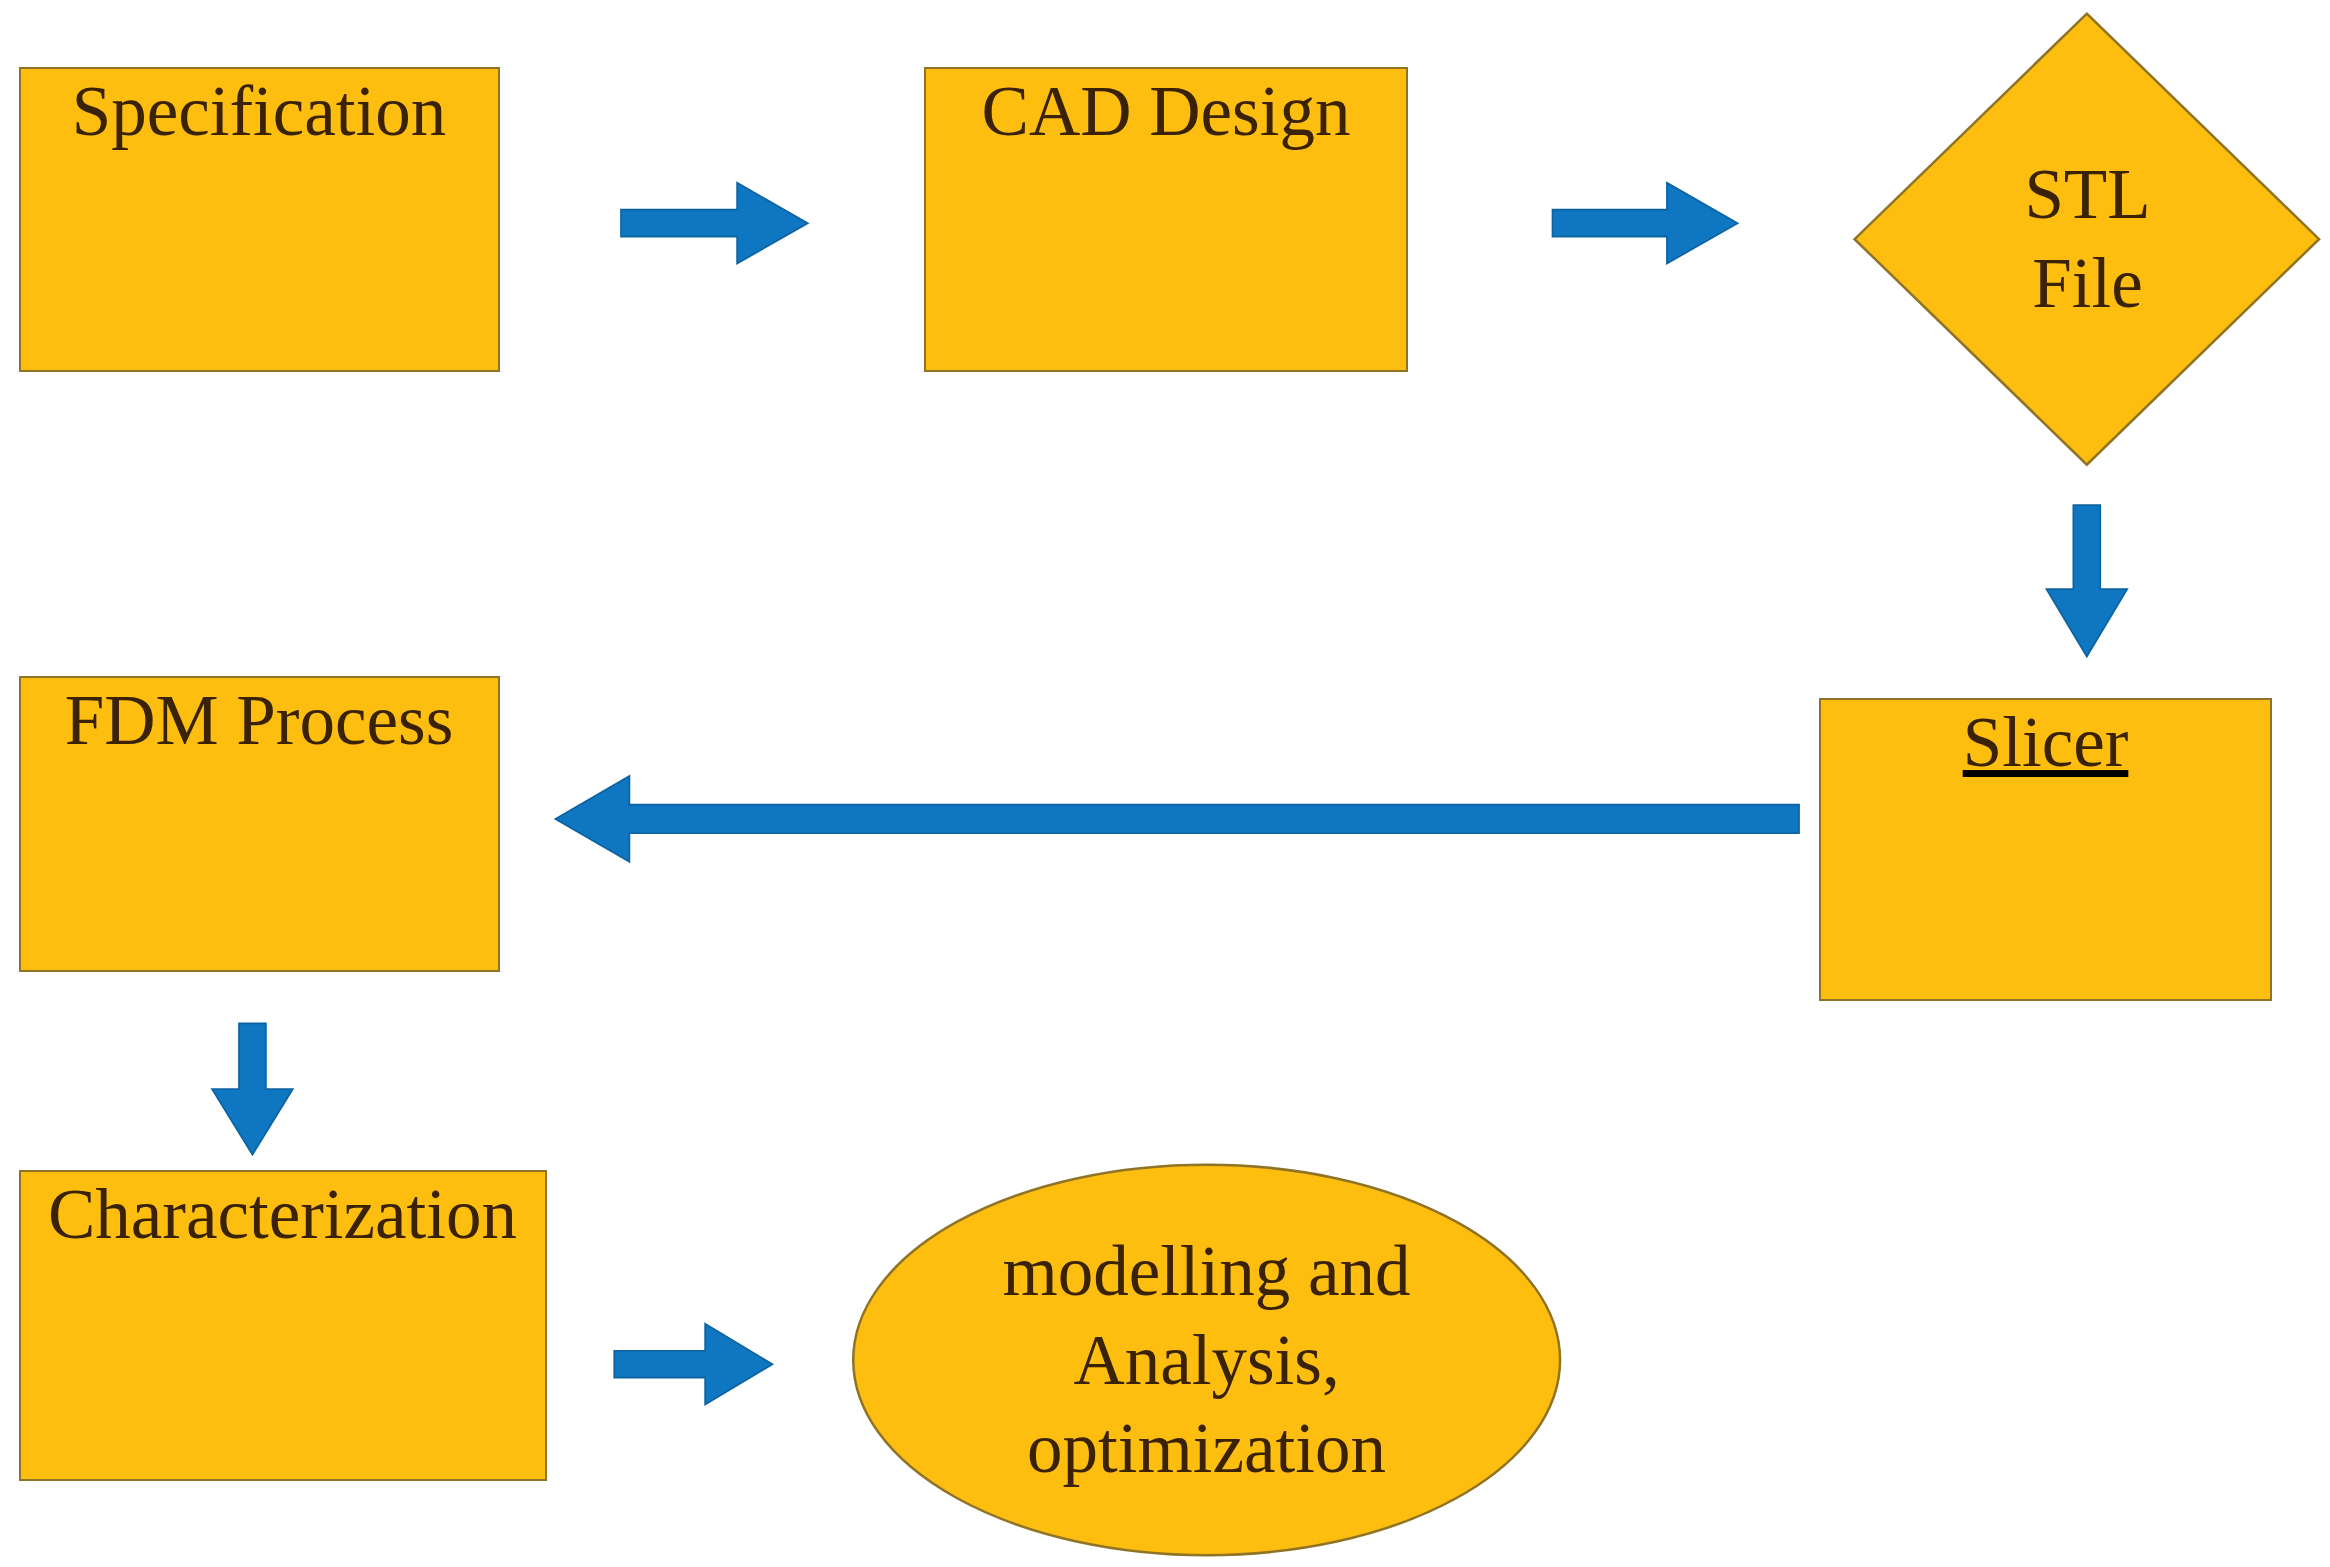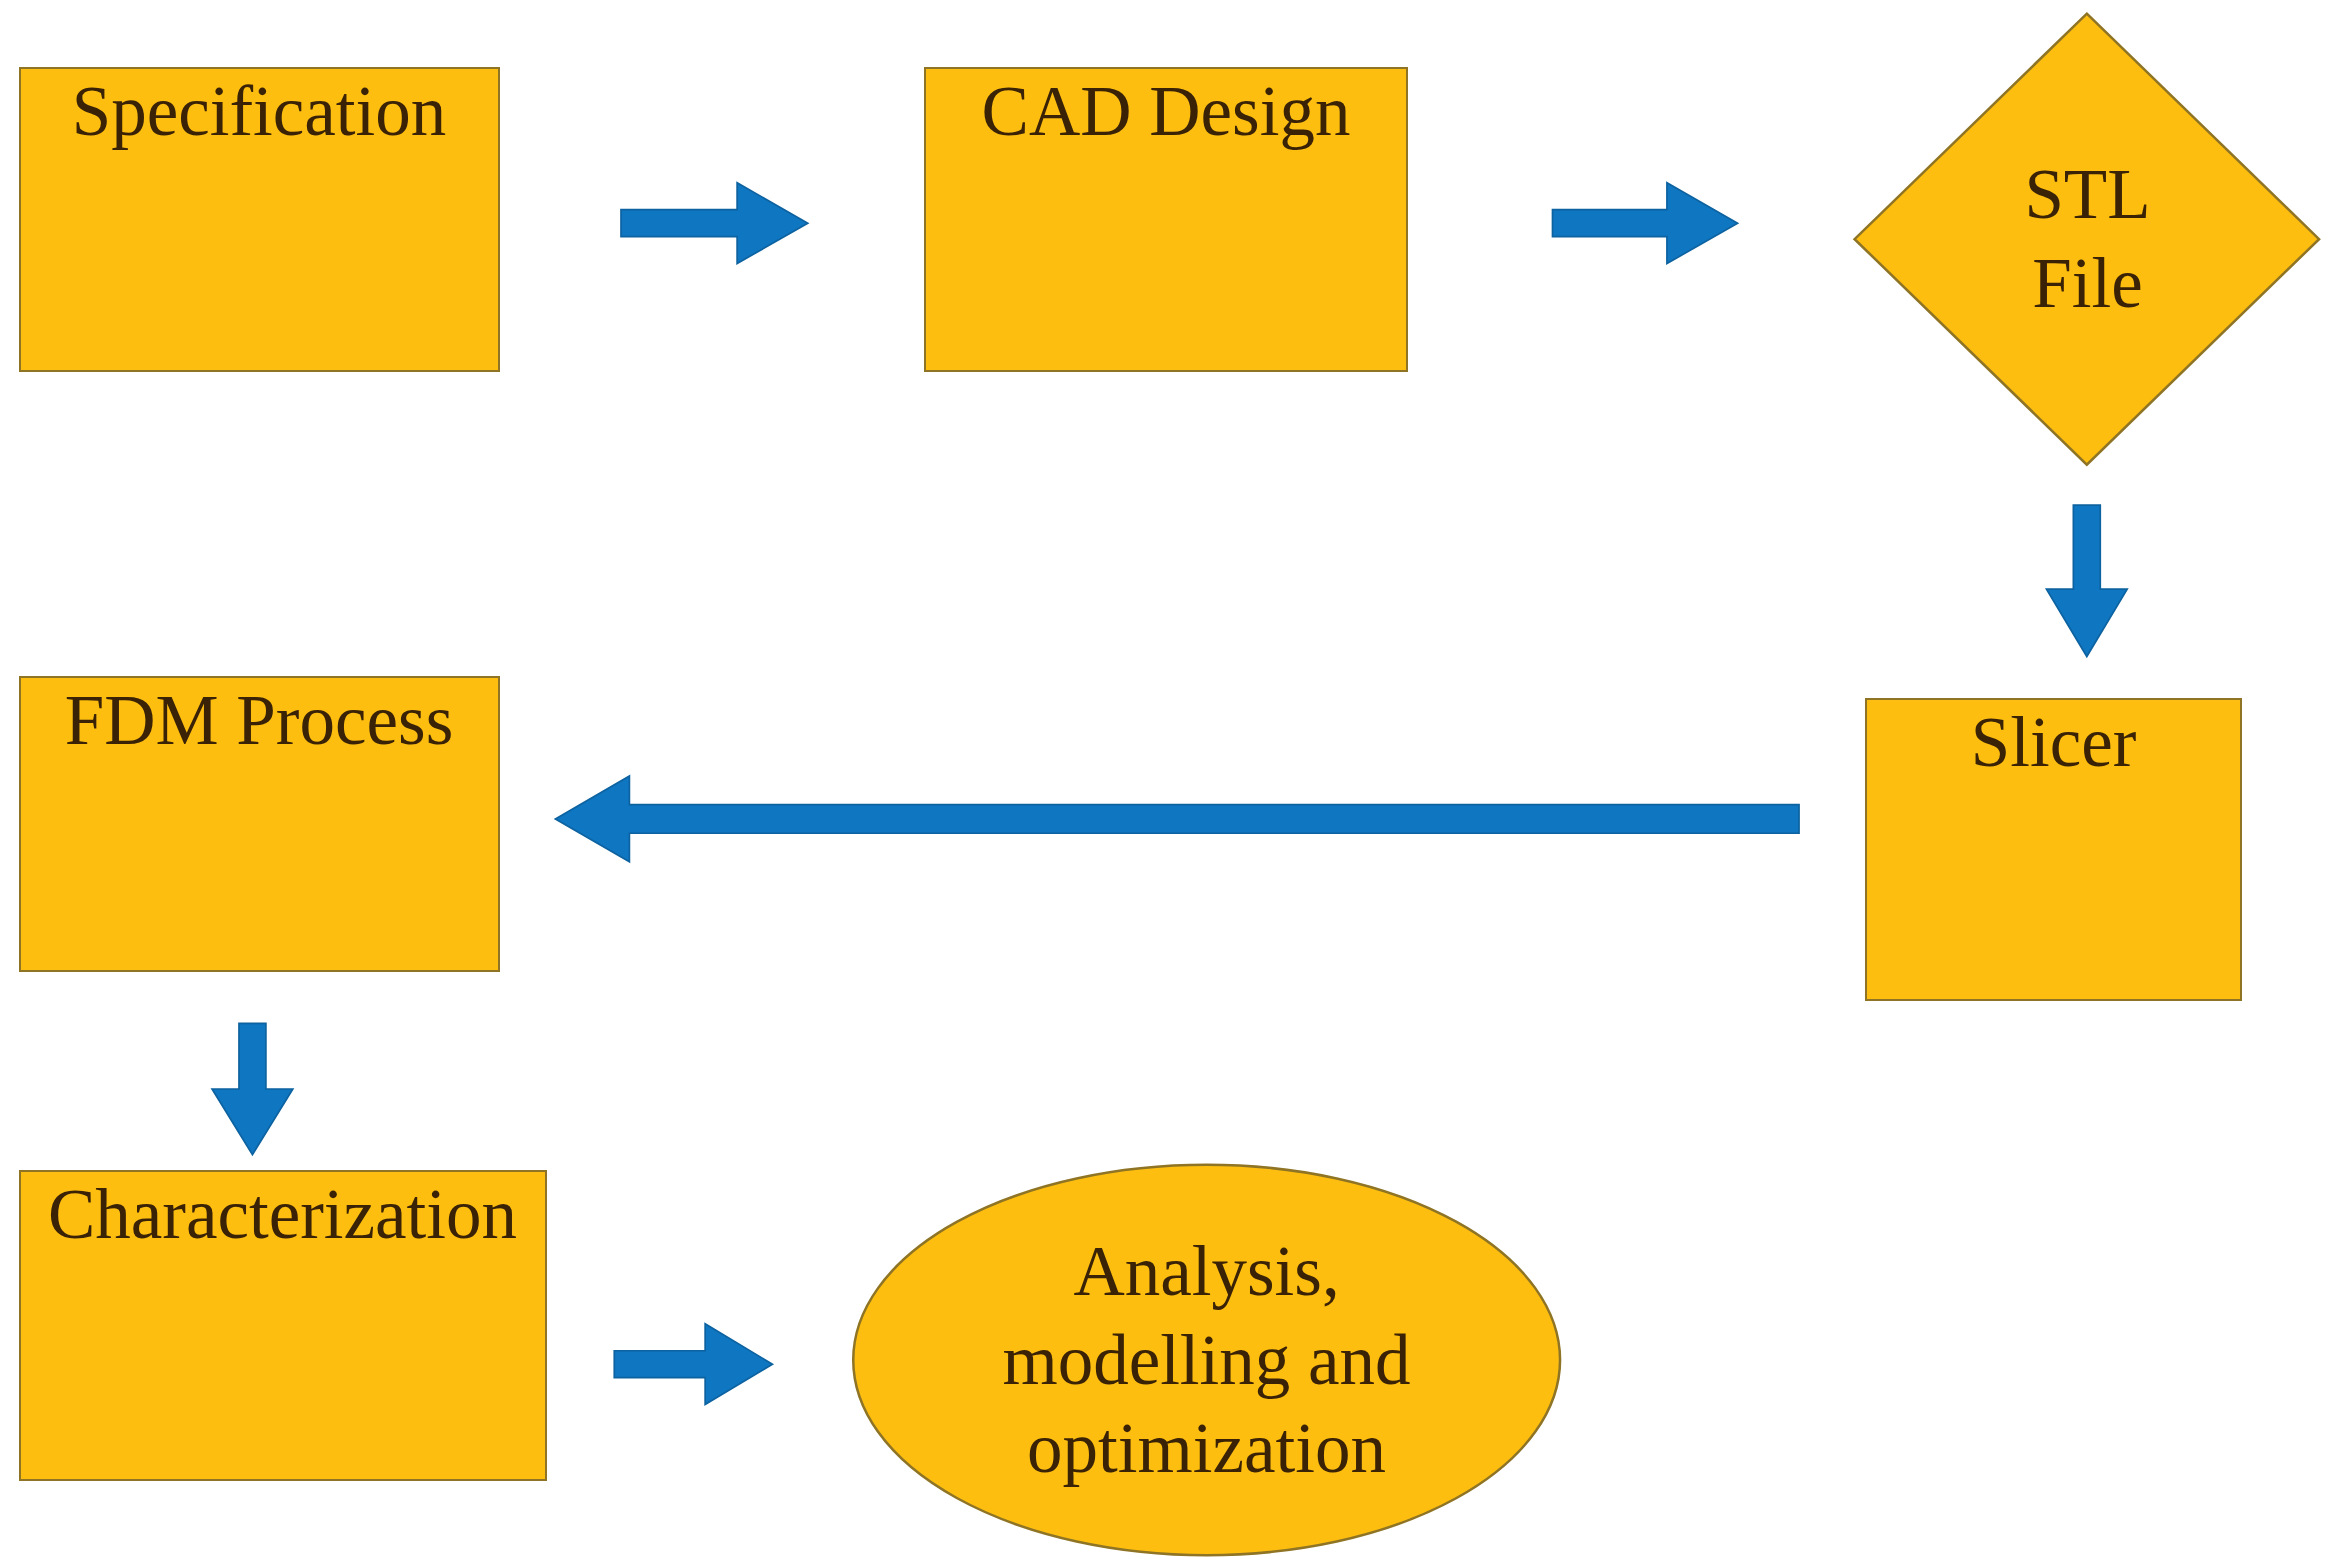--- a/index.html
+++ b/index.html
@@ -82,37 +82,37 @@
   </svg>
 
   <div class="rect-node" style="left:18.5px; top:67px; width:481px; height:305px;">
     <span class="node-label">Specification</span>
   </div>
 
   <div class="rect-node" style="left:924px; top:67px; width:484px; height:305px;">
     <span class="node-label">CAD Design</span>
   </div>
 
-  <div class="rect-node" style="left:1865px; top:698px; width:377px; height:303px;">
+  <div class="rect-node" style="left:1819px; top:698px; width:453px; height:303px;text-decoration:underline;">
     <span class="node-label">Slicer</span>
   </div>
 
   <div class="rect-node" style="left:18.5px; top:676px; width:481px; height:296px;">
     <span class="node-label">FDM Process</span>
   </div>
 
   <div class="rect-node" style="left:18.5px; top:1170px; width:528px; height:311px;">
     <span class="node-label">Characterization</span>
   </div>
 
   <div class="shape-label" style="left:1877px; top:126px; width:421px; height:226px;">
     <span class="node-label">STL</span>
     <span class="node-label">File</span>
   </div>
 
   <div class="shape-label" style="left:870px; top:1205px; width:673px; height:310px;">
+    <span class="node-label">modelling and</span>
     <span class="node-label">Analysis,</span>
-    <span class="node-label">modelling and</span>
     <span class="node-label">optimization</span>
   </div>
 
 </div>
 
 
 </body></html>

